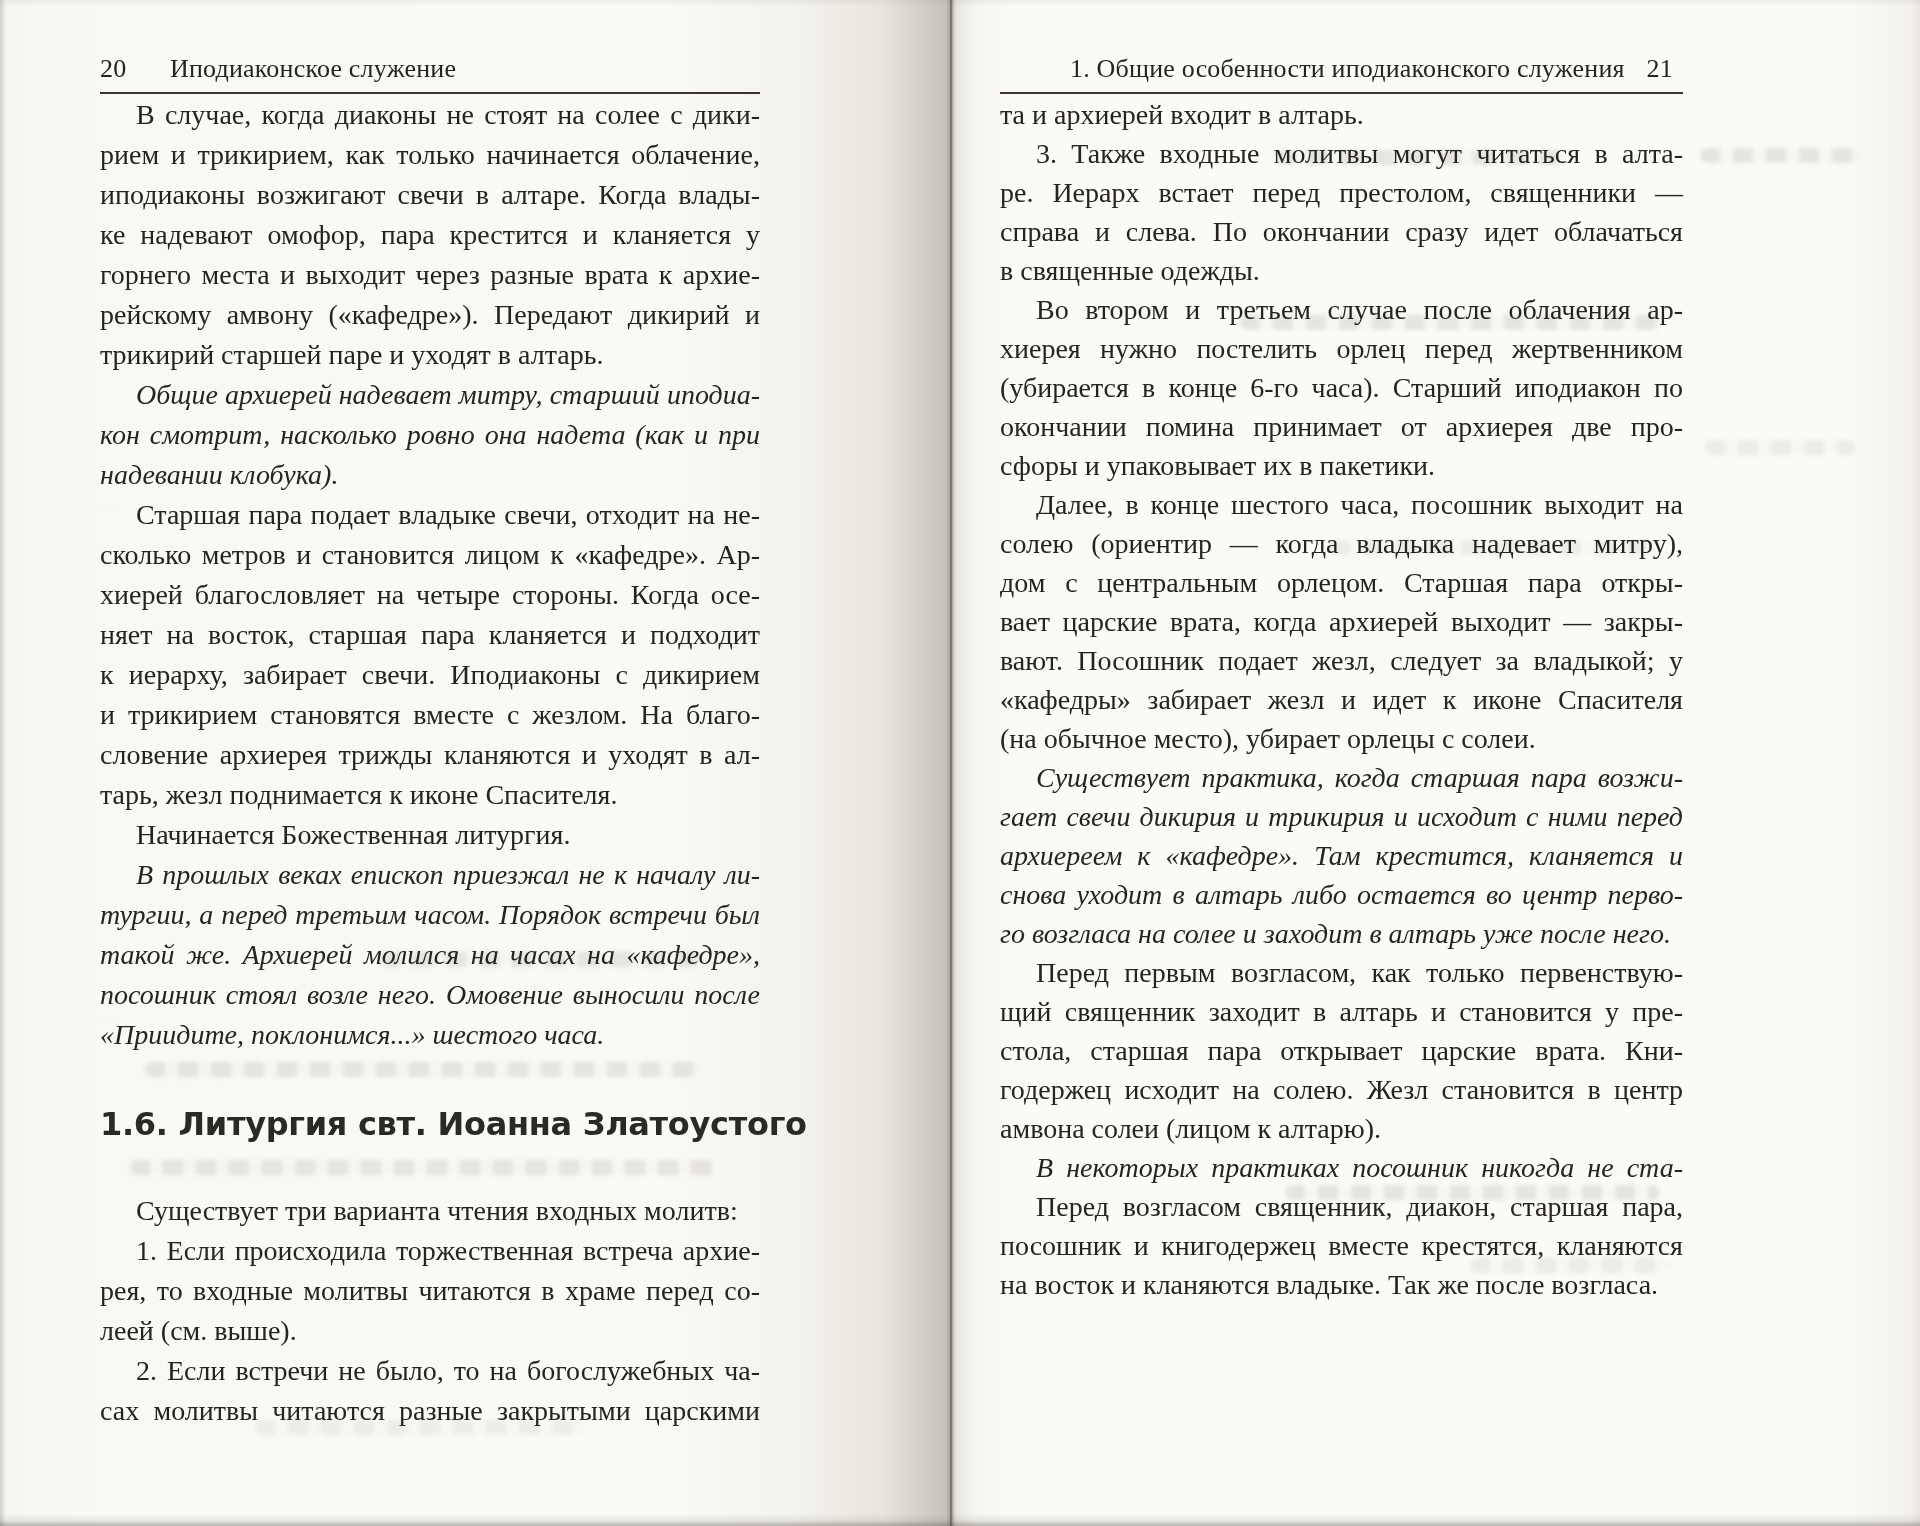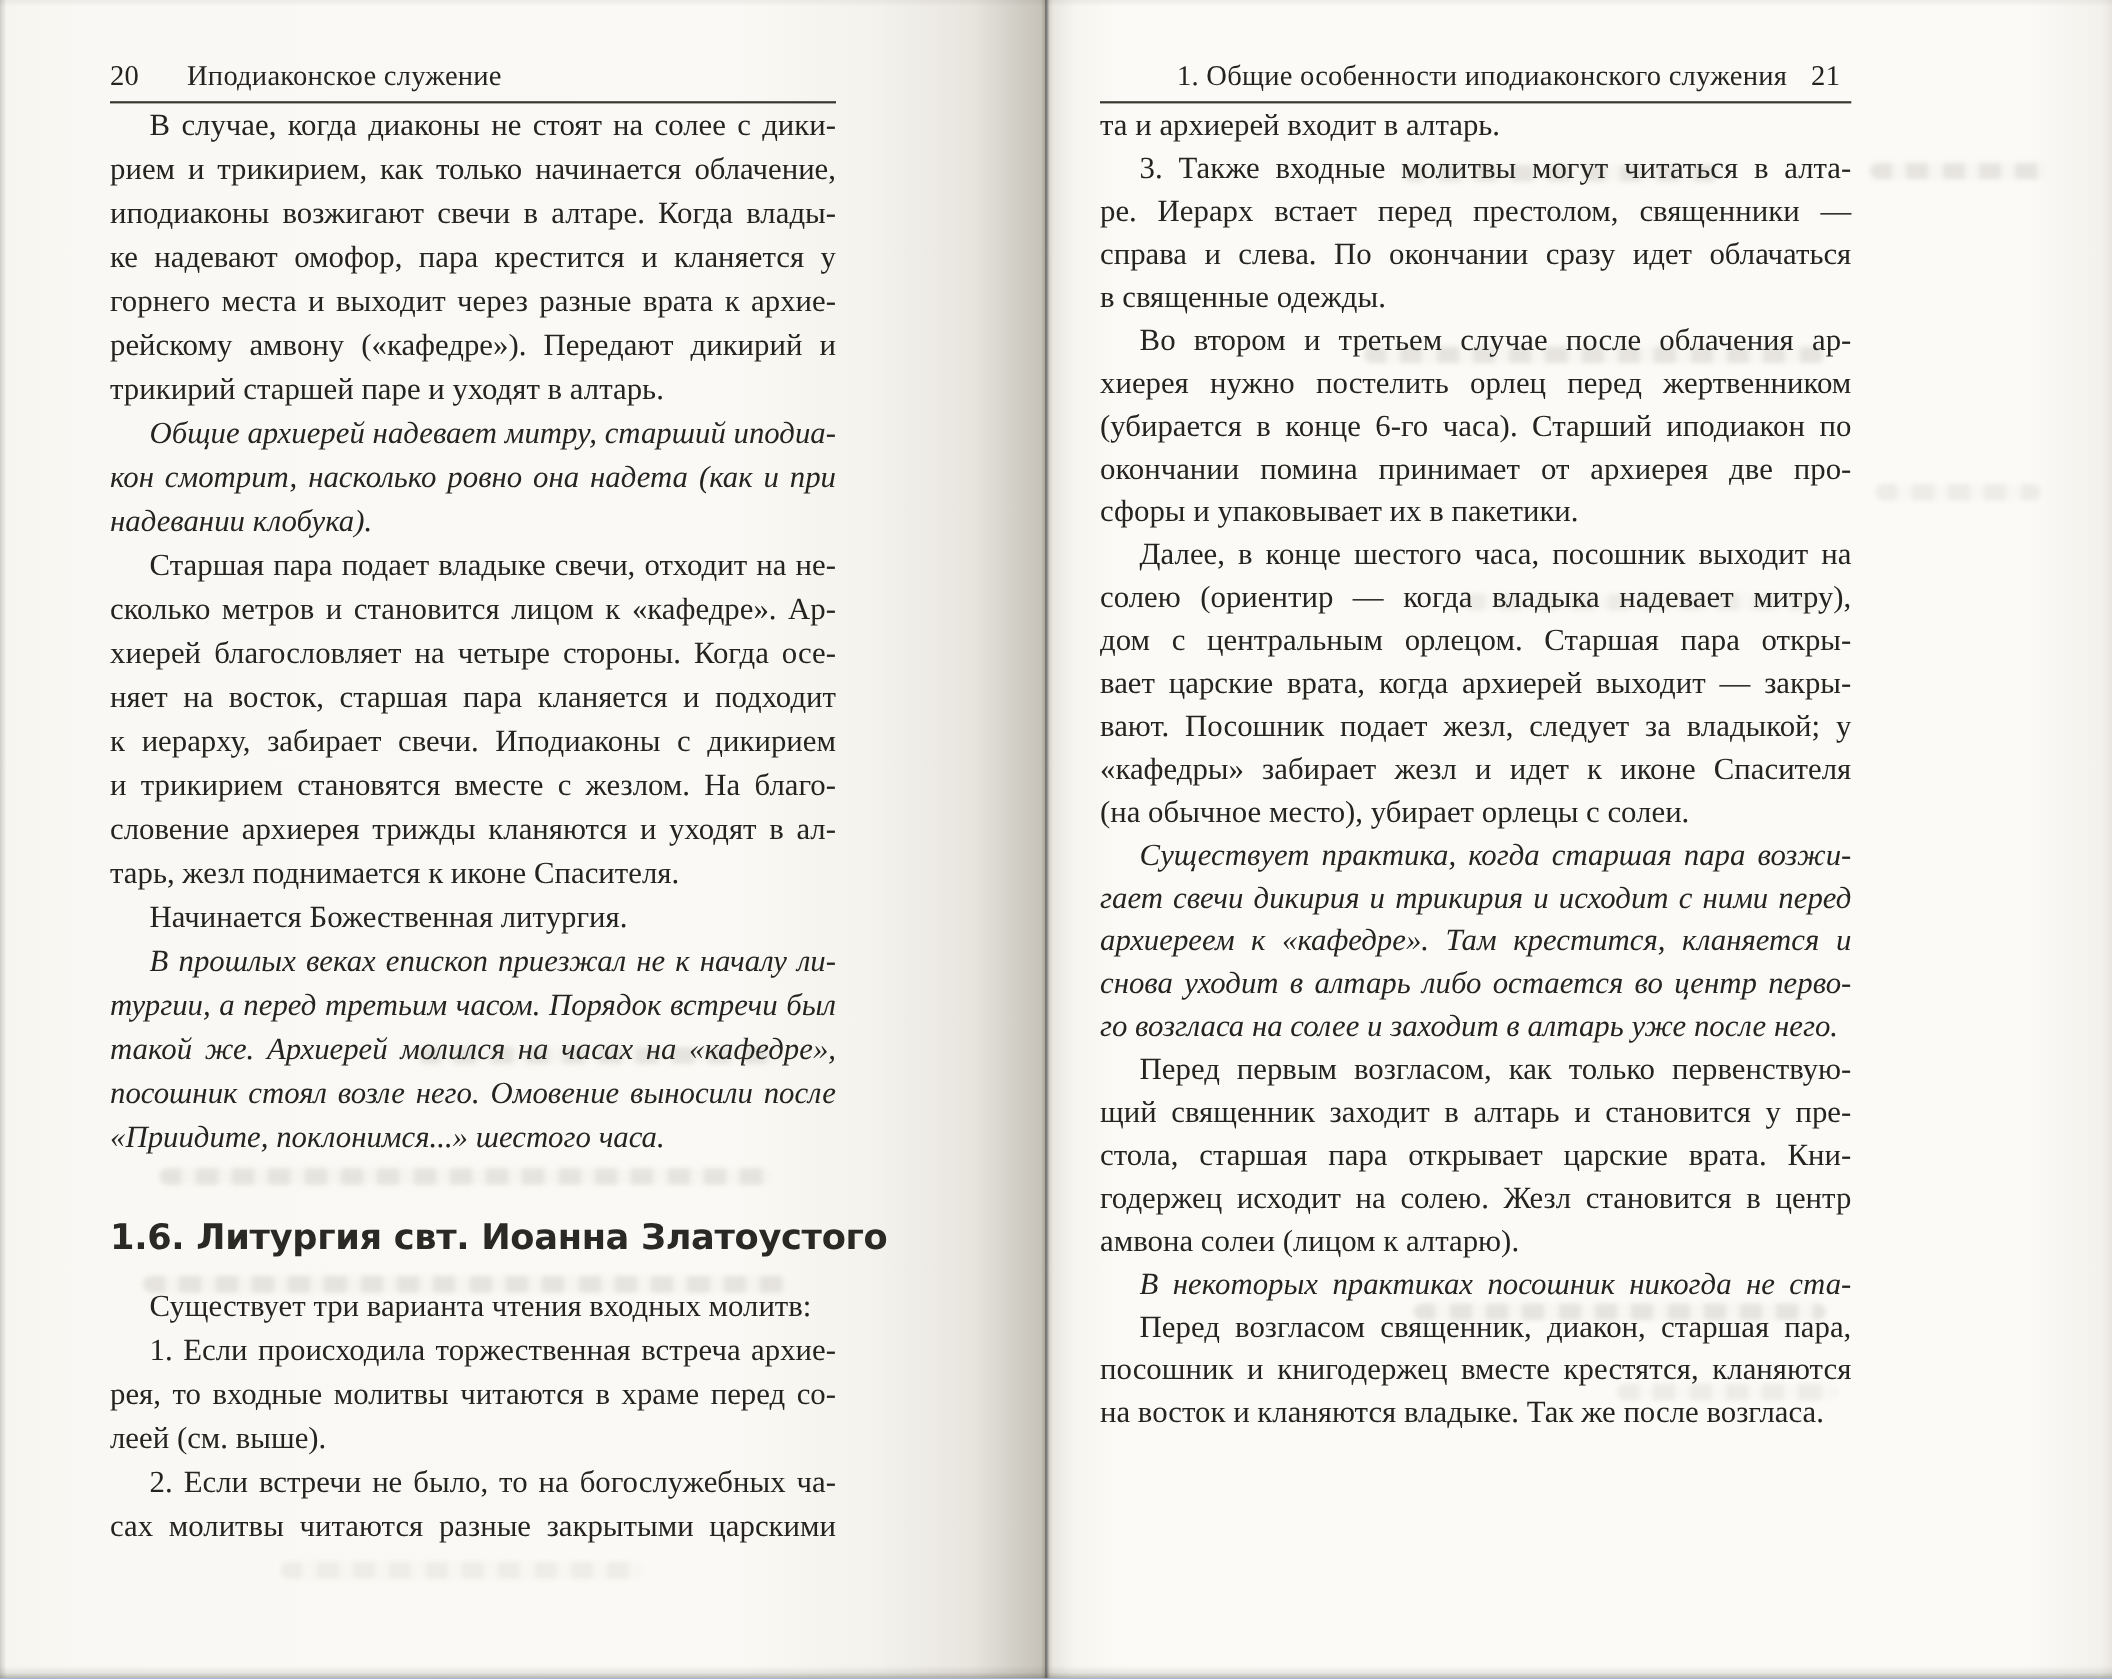--- a/index.html
+++ b/index.html
@@ -1,18 +1,18 @@
 <!DOCTYPE html>
 <html lang="ru"><head>
 <meta charset="utf-8">
 <style>
   html,body { margin:0; padding:0; background:#dcdad4; }
   .scan {
     position:relative; width:1920px; height:1526px;
-    background:#3b82f6; overflow:hidden;
+    background:#fdba74; overflow:hidden;
     font-family:"Liberation Serif", serif;
     color:#262420;
   }
   
   .page {
     position:absolute; top:0; height:100%;
   }
   .page.left {
     left:0; width:952px;
     background:linear-gradient(90deg,#f6f5f0 0%,#f9f8f4 8%,#faf9f5 70%,#efede6 93%,#dcd9d0 99.4%,#b9b5aa 100%);
@@ -62,21 +62,21 @@
     white-space:nowrap;
     overflow:visible;
   }
   .col.left  .line { line-height:40px; }
   .col.right .line { line-height:39px; }
   .line.last   { text-align-last:left; }
   .line.indent { text-indent:36px; }
   .para.italic .line { font-style:italic; }
 
   .para.heading {
-    margin-top:46px; margin-bottom:21px;
+    margin-top:46px; margin-bottom:44px;
   }
   .para.heading .line {
     font-family:"DejaVu Sans", sans-serif;
     font-weight:bold; font-size:32px; line-height:46px;
     letter-spacing:-0.3px; color:#2b2925;
     text-align:center; text-align-last:center;
     text-indent:0;
   }
 
   

